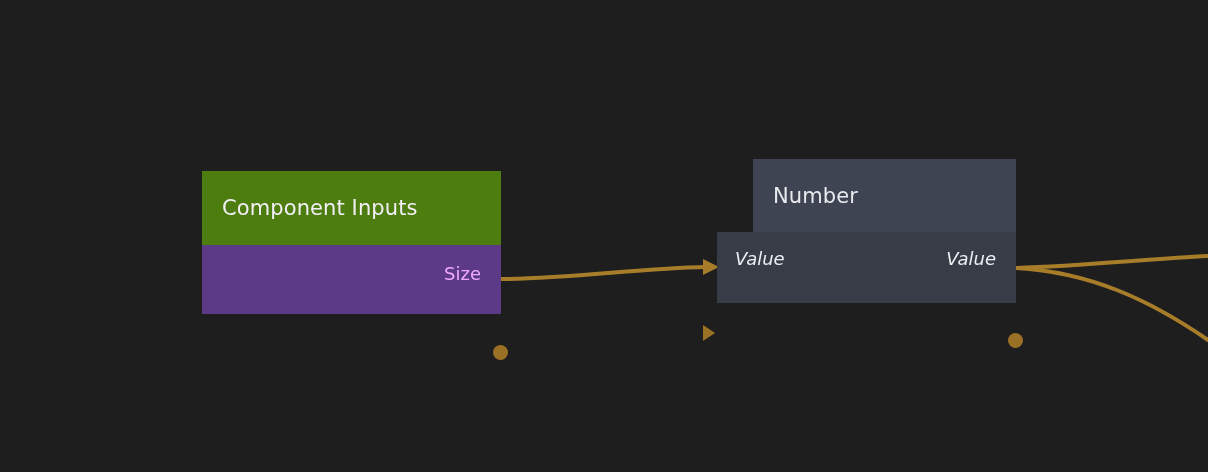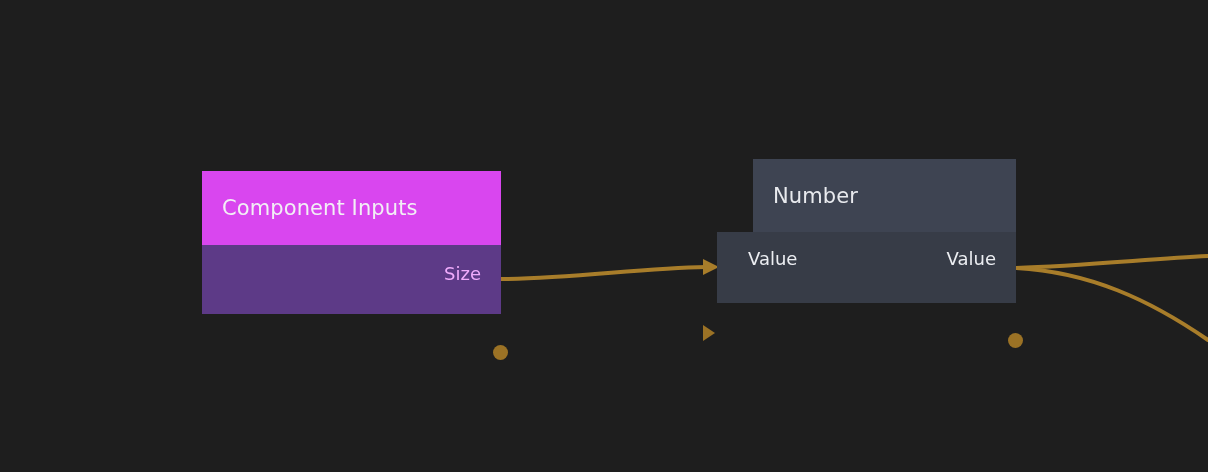--- a/index.html
+++ b/index.html
@@ -71,21 +71,21 @@
 
   
   #node-component-inputs {
     left: 202px;
     top: 171px;
     width: 299px;
     height: 143px;
   }
   #node-component-inputs .node-header {
     height: 74px;
-    background: #d946ef;
+    background: #4d7c0f;
     padding: 0 20px;
   }
   #node-component-inputs .node-title {
     color: #f2eff5;
   }
   #node-component-inputs .node-body {
     height: 69px;
     background: #5d3a87;
     padding: 14px 20px 0 20px;
   }
@@ -105,21 +105,22 @@
     background: #3e4452;
     padding: 11px 20px;
     margin-left: 36px;
   }
   #node-number .node-title {
     color: #e8eaee;
   }
   #node-number .node-body {
     height: 71px;
     background: #373c47;
-    padding: 12px 20px 0 31px;
+    padding: 12px 20px 0 18px;
+    font-style: italic;
   }
   #node-number .port-label {
     color: #eceef2;
   }
 
   
   .port-dot {
     position: absolute;
     width: 15px;
     height: 15px;

